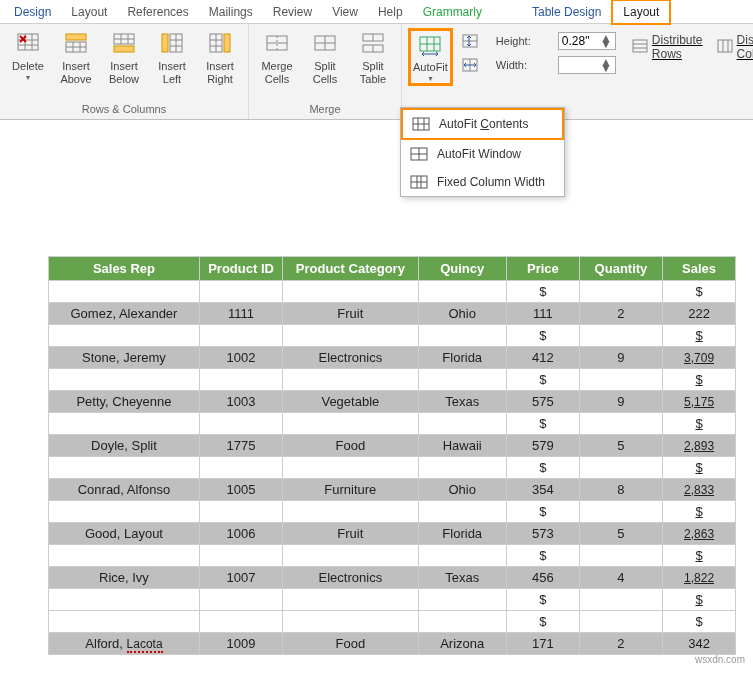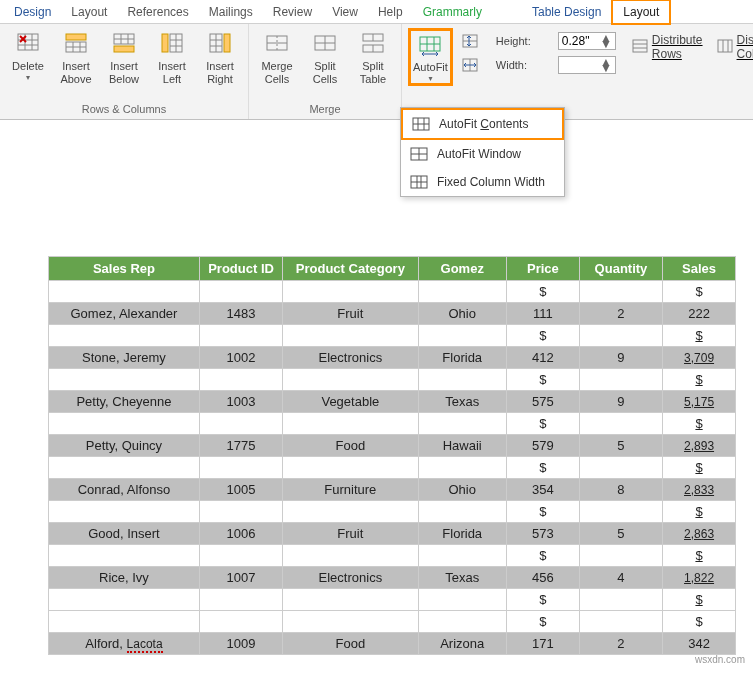--- a/index.html
+++ b/index.html
@@ -481,39 +481,39 @@
   </div>
 </div>
 
 <div class="doc">
   <table class="data">
     <thead>
       <tr>
         <th style="width:145px">Sales Rep</th>
         <th style="width:80px">Product ID</th>
         <th style="width:130px">Product Category</th>
-        <th style="width:85px">Gomez</th>
+        <th style="width:85px">Quincy</th>
         <th style="width:70px">Price</th>
         <th style="width:80px">Quantity</th>
         <th style="width:70px">Sales</th>
       </tr>
     </thead>
     <tbody id="tbody">
         <tr class="gap">
           <td></td>
           <td></td>
           <td></td>
           <td></td>
     <td class="center">$</td>
           <td></td>
     <td class="center ">$</td>
         </tr>
         <tr class="row">
     <td class="center">Gomez, Alexander</td>
-    <td class="center">1483</td>
+    <td class="center">1111</td>
     <td class="center">Fruit</td>
     <td class="center">Ohio</td>
     <td class="center">111</td>
     <td class="center">2</td>
     <td class="center">222</td>
         </tr>
         <tr class="gap">
           <td></td>
           <td></td>
           <td></td>
@@ -552,21 +552,21 @@
         <tr class="gap">
           <td></td>
           <td></td>
           <td></td>
           <td></td>
     <td class="center">$</td>
           <td></td>
     <td class="center underline">$</td>
         </tr>
         <tr class="row">
-    <td class="center">Petty, Quincy</td>
+    <td class="center">Doyle, Split</td>
     <td class="center">1775</td>
     <td class="center">Food</td>
     <td class="center">Hawaii</td>
     <td class="center">579</td>
     <td class="center">5</td>
     <td class="center"><span class="underline">2,893</span></td>
         </tr>
         <tr class="gap">
           <td></td>
           <td></td>
@@ -588,21 +588,21 @@
         <tr class="gap">
           <td></td>
           <td></td>
           <td></td>
           <td></td>
     <td class="center">$</td>
           <td></td>
     <td class="center underline">$</td>
         </tr>
         <tr class="row">
-    <td class="center">Good, Insert</td>
+    <td class="center">Good, Layout</td>
     <td class="center">1006</td>
     <td class="center">Fruit</td>
     <td class="center">Florida</td>
     <td class="center">573</td>
     <td class="center">5</td>
     <td class="center"><span class="underline">2,863</span></td>
         </tr>
         <tr class="gap">
           <td></td>
           <td></td>

